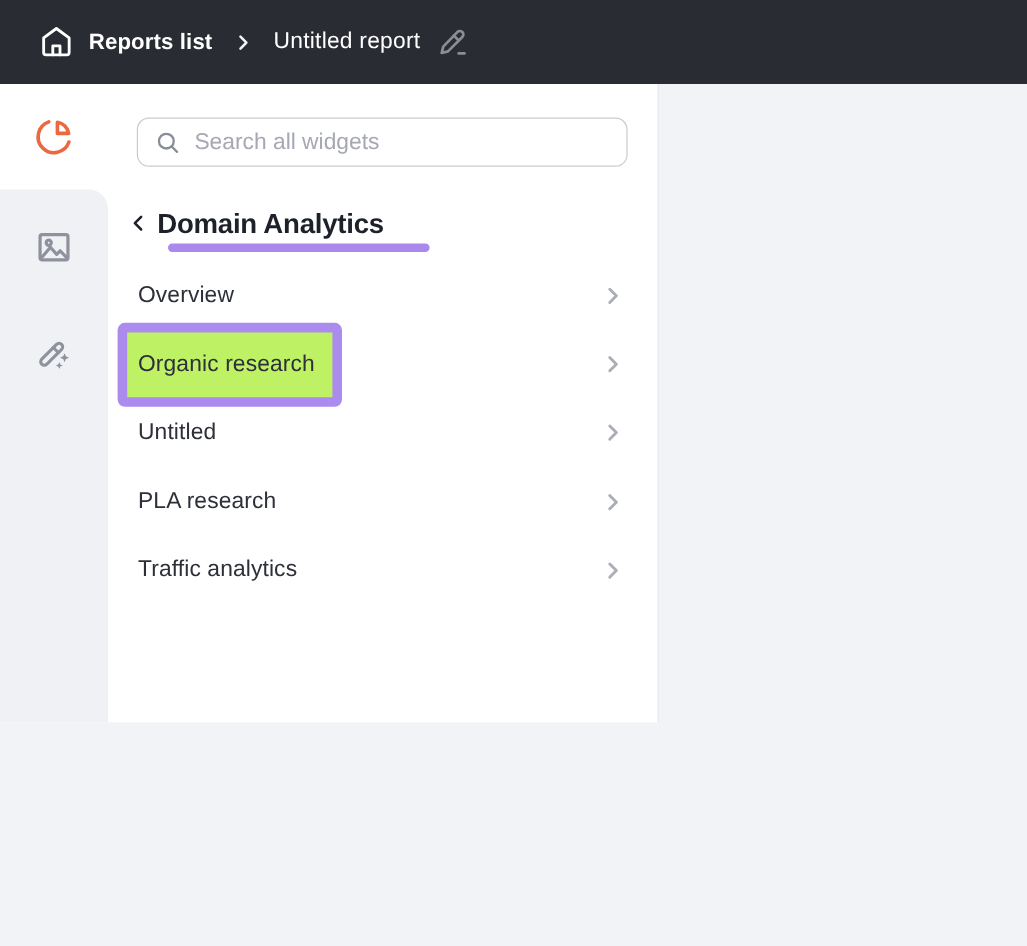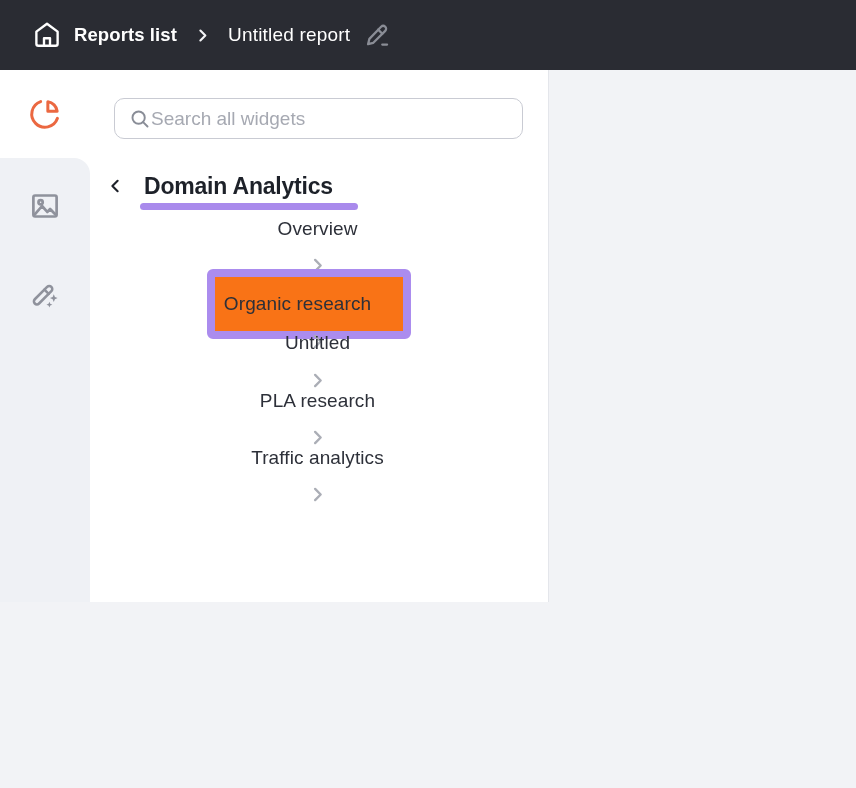--- a/index.html
+++ b/index.html
@@ -61,33 +61,33 @@
 
   
   .panel {
     position: absolute; left: 90px; top: 70px; width: 459px; bottom: 0;
     background: #FFFFFF;
     border-right: 1px solid #E4E6EB;
   }
   .search-box {
     position: absolute; left: 24px; top: 28px; width: 409px; height: 41px;
     border: 1px solid #C9CBD3; border-radius: 10px;
-    display: flex; align-items: center; 
+    display: flex; align-items: center; gap: 11px;
     padding: 0 14px; background: #FFFFFF;
   }
   .search-box input {
     border: none; outline: none; flex: 1;
     font-family: "Liberation Sans", sans-serif;
     font-size: 19px; color: #3A3D46; background: transparent;
   }
   .search-box input::placeholder { color: #A6A9B2; opacity: 1; }
 
   .section-head {
     position: absolute; left: 15px; top: 101px;
-    display: flex; align-items: center; gap: 19px; height: 30px;
+    display: flex; align-items: center; gap: 6px; height: 30px;
   }
   .back-btn {
     background: none; border: none; cursor: pointer; padding: 0;
     width: 20px; height: 24px; display: flex; align-items: center; justify-content: center;
   }
   .section-head h2 {
     font-size: 23px; font-weight: 700; color: #1D2129; letter-spacing: -0.2px;
   }
   .title-underline {
     position: absolute; left: 50px; top: 133px; width: 218px; height: 7px;
@@ -96,27 +96,26 @@
 
   .widget-list {
     position: absolute; left: 0; top: 148px; right: 0;
     list-style: none;
   }
   .row {
     height: 57.2px;
     display: flex; align-items: center; justify-content: space-between;
     padding: 0 28px 0 25px;
     cursor: pointer;
-    flex-direction: column;
   }
   .lbl { font-size: 19px; color: #2D3039; letter-spacing: 0.1px; white-space: nowrap; }
   .hl-box {
     display: inline-flex; align-items: center;
-    border: 8px solid #AB8CEE; border-radius: 6px; background: #f97316;
-    padding: 15px 32px 15px 9px;
+    border: 8px solid #AB8CEE; border-radius: 6px; background: #bef264;
+    padding: 15px 15px 15px 9px;
     margin: -6.4px 0 -6.4px -17px;
     line-height: 24px;
   }
   .chev { display: flex; align-items: center; }
 
   
   .canvas {
     position: absolute; left: 550px; top: 70px; right: 0; bottom: 0;
     background: #F2F3F6;
   }

